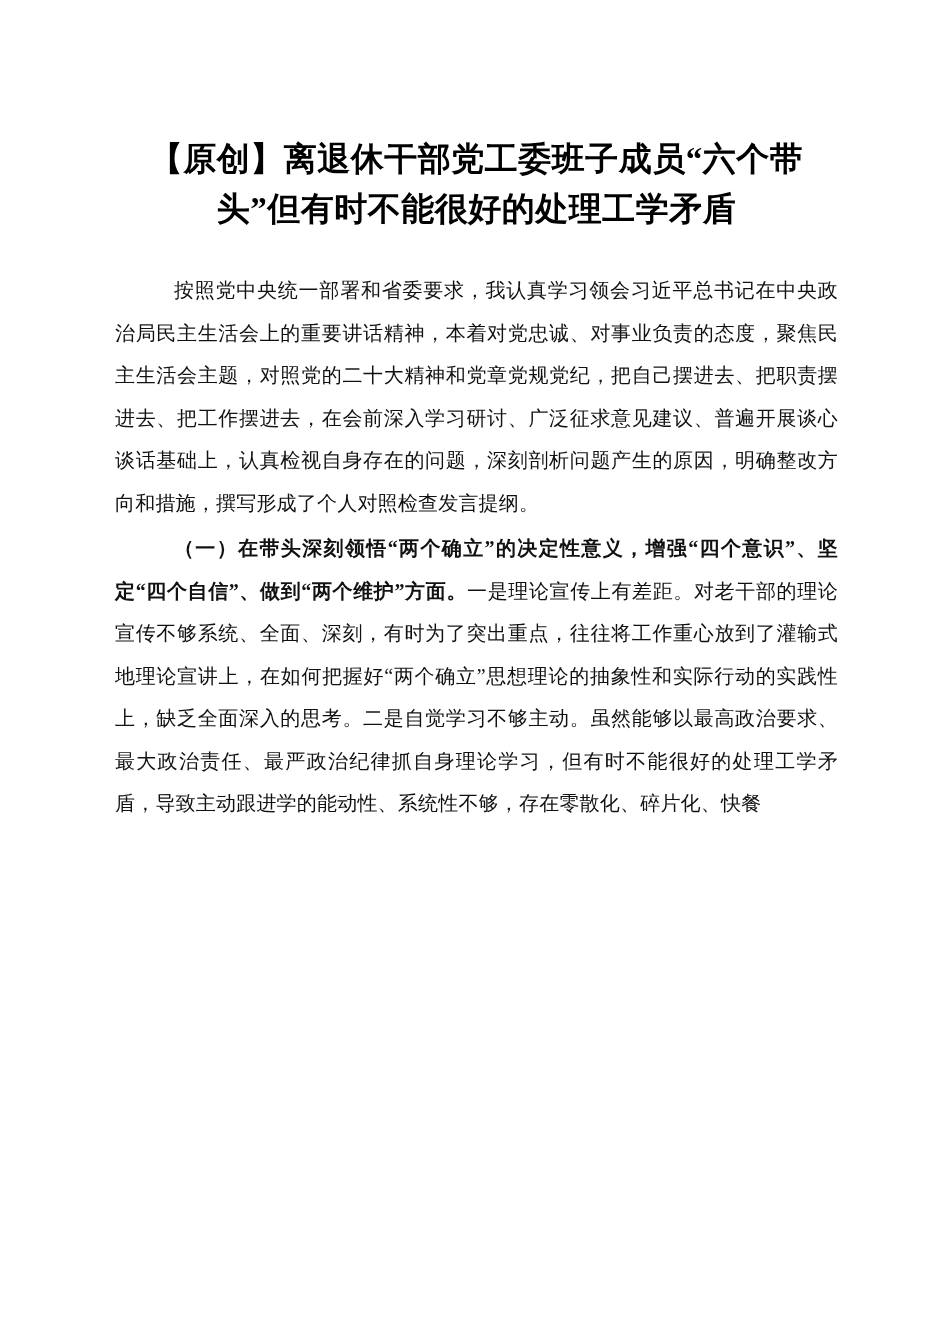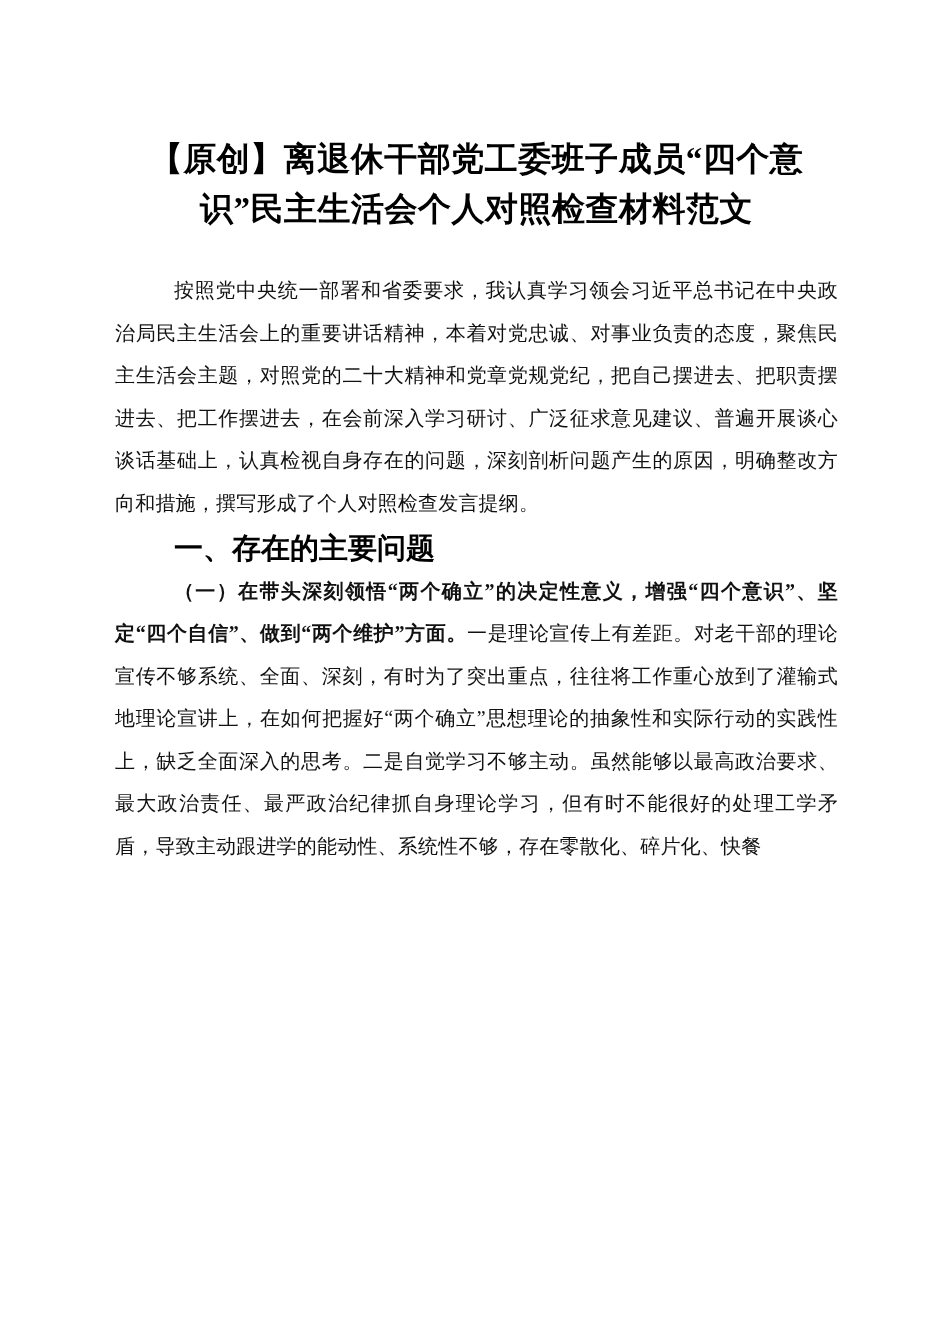--- a/index.html
+++ b/index.html
@@ -75,25 +75,24 @@
   }
 
   .spacer-sm { height: 3px; }
 </style>
 </head>
 <body>
 
 <div class="page">
   <div class="content">
 
-    <h1 class="doc-title">【原创】离退休干部党工委班子成员“四个意识”民主生活会个人对照检查材料范文</h1>
+    <h1 class="doc-title">【原创】离退休干部党工委班子成员“六个带头”但有时不能很好的处理工学矛盾</h1>
 
     <p class="body-para first">按照党中央统一部署和省委要求，我认真学习领会习近平总书记在中央政治局民主生活会上的重要讲话精神，本着对党忠诚、对事业负责的态度，聚焦民主生活会主题，对照党的二十大精神和党章党规党纪，把自己摆进去、把职责摆进去、把工作摆进去，在会前深入学习研讨、广泛征求意见建议、普遍开展谈心谈话基础上，认真检视自身存在的问题，深刻剖析问题产生的原因，明确整改方向和措施，撰写形成了个人对照检查发言提纲。</p>
 
     <div class="spacer-sm"></div>
 
-    <h2 class="section-heading">一、存在的主要问题</h2>
 
 
     <p class="body-para"><span class="sub-lead">（一）在带头深刻领悟“两个确立”的决定性意义，增强“四个意识”、坚定“四个自信”、做到“两个维护”方面。</span><span>一是理论宣传上有差距。对老干部的理论宣传不够系统、全面、深刻，有时为了突出重点，往往将工作重心放到了灌输式地理论宣讲上，在如何把握好“两个确立”思想理论的抽象性和实际行动的实践性上，缺乏全面深入的思考。二是自觉学习不够主动。虽然能够以最高政治要求、最大政治责任、最严政治纪律抓自身理论学习，但有时不能很好的处理工学矛盾，导致主动跟进学的能动性、系统性不够，存在零散化、碎片化、快餐</span></p>
 
   </div>
 </div>
 
 </body></html>

